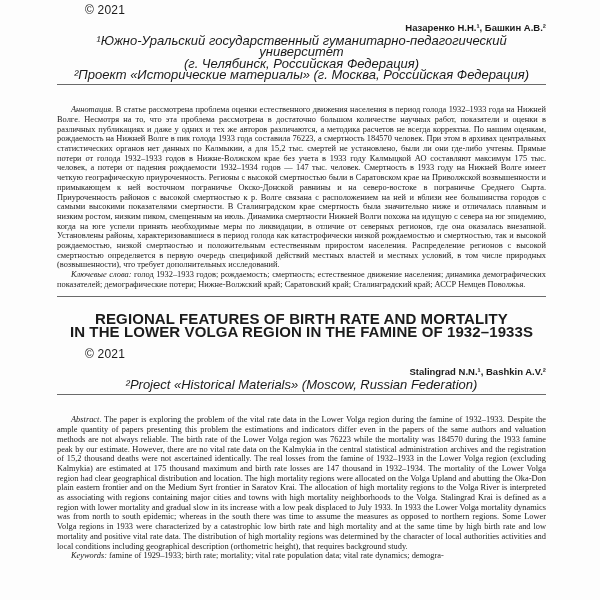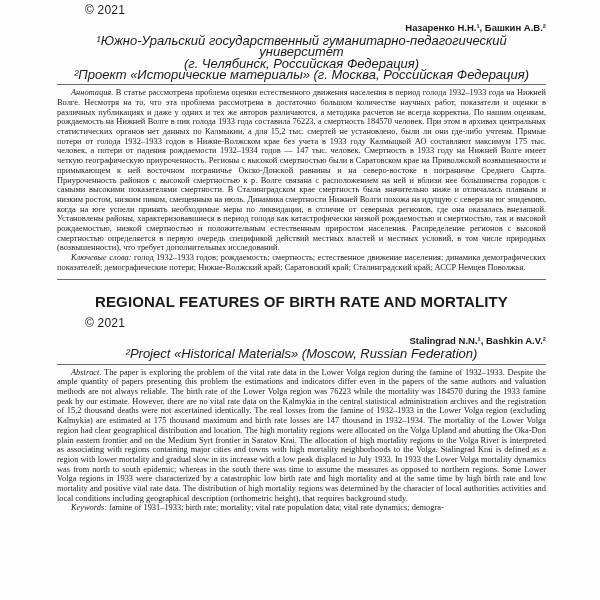--- a/index.html
+++ b/index.html
@@ -42,21 +42,21 @@
     height: 0;
     margin: 4px 0 0 0;
   }
   .par {
     font-size: 8.4px;
     line-height: 9.7px;
     text-align: justify;
     text-indent: 14px;
     margin: 0;
   }
-  .par-first { margin-top: 3px; }
+  .par-first { margin-top: 20px; }
   .lead { font-style: italic; }
   .title-en {
     font-family: "Liberation Sans", sans-serif;
     font-weight: bold;
     font-size: 15px;
     line-height: 13.8px;
     text-align: center;
     margin-top: 15px;
     letter-spacing: 0.1px;
   }
@@ -81,29 +81,30 @@
   <hr class="rule">
 
   <p class="par par-first"><span class="lead">Аннотация.</span> <span>В статье рассмотрена проблема оценки естественного движения населения в период голода 1932–1933 года на Нижней Волге. Несмотря на то, что эта проблема рассмотрена в достаточно большом количестве научных работ, показатели и оценки в различных публикациях и даже у одних и тех же авторов различаются, а методика расчетов не всегда корректна. По нашим оценкам, рождаемость на Нижней Волге в пик голода 1933 года составила 76223, а смертность 184570 человек. При этом в архивах центральных статистических органов нет данных по Калмыкии, а для 15,2 тыс. смертей не установлено, были ли они где-либо учтены. Прямые потери от голода 1932–1933 годов в Нижне-Волжском крае без учета в 1933 году Калмыцкой АО составляют максимум 175 тыс. человек, а потери от падения рождаемости 1932–1934 годов — 147 тыс. человек. Смертность в 1933 году на Нижней Волге имеет четкую географическую приуроченность. Регионы с высокой смертностью были в Саратовском крае на Приволжской возвышенности и примыкающем к ней восточном пограничье Окско-Донской равнины и на северо-востоке в пограничье Среднего Сырта. Приуроченность районов с высокой смертностью к р. Волге связана с расположением на ней и вблизи нее большинства городов с самыми высокими показателями смертности. В Сталинградском крае смертность была значительно ниже и отличалась плавным и низким ростом, низким пиком, смещенным на июль. Динамика смертности Нижней Волги похожа на идущую с севера на юг эпидемию, когда на юге успели принять необходимые меры по ликвидации, в отличие от северных регионов, где она оказалась внезапной. Установлены районы, характеризовавшиеся в период голода как катастрофически низкой рождаемостью и смертностью, так и высокой рождаемостью, низкой смертностью и положительным естественным приростом населения. Распределение регионов с высокой смертностью определяется в первую очередь спецификой действий местных властей и местных условий, в том числе природных (возвышенности), что требует дополнительных исследований.</span></p>
 
   <p class="par"><span class="lead">Ключевые слова:</span> <span>голод 1932–1933 годов; рождаемость; смертность; естественное движение населения; динамика демографических показателей; демографические потери; Нижне-Волжский край; Саратовский край; Сталинградский край; АССР Немцев Поволжья.</span></p>
 
   <hr class="rule rule-mid">
 
   <div class="title-en">
     <div>REGIONAL FEATURES OF BIRTH RATE AND MORTALITY</div>
+    <div>IN THE LOWER VOLGA REGION IN THE FAMINE OF 1932–1933S</div>
   </div>
 
   <div class="copyright copyright-mid">© 2021</div>
 
   <div class="authors">Stalingrad N.N.¹, Bashkin A.V.²</div>
 
   <div class="affil-block">
     <div class="affil">²Project «Historical Materials» (Moscow, Russian Federation)</div>
   </div>
 
   <hr class="rule">
 
   <p class="par par-first"><span class="lead">Abstract.</span> <span>The paper is exploring the problem of the vital rate data in the Lower Volga region during the famine of 1932–1933. Despite the ample quantity of papers presenting this problem the estimations and indicators differ even in the papers of the same authors and valuation methods are not always reliable. The birth rate of the Lower Volga region was 76223 while the mortality was 184570 during the 1933 famine peak by our estimate. However, there are no vital rate data on the Kalmykia in the central statistical administration archives and the registration of 15,2 thousand deaths were not ascertained identically. The real losses from the famine of 1932–1933 in the Lower Volga region (excluding Kalmykia) are estimated at 175 thousand maximum and birth rate losses are 147 thousand in 1932–1934. The mortality of the Lower Volga region had clear geographical distribution and location. The high mortality regions were allocated on the Volga Upland and abutting the Oka-Don plain eastern frontier and on the Medium Syrt frontier in Saratov Krai. The allocation of high mortality regions to the Volga River is interpreted as associating with regions containing major cities and towns with high mortality neighborhoods to the Volga. Stalingrad Krai is defined as a region with lower mortality and gradual slow in its increase with a low peak displaced to July 1933. In 1933 the Lower Volga mortality dynamics was from north to south epidemic; whereas in the south there was time to assume the measures as opposed to northern regions. Some Lower Volga regions in 1933 were characterized by a catastrophic low birth rate and high mortality and at the same time by high birth rate and low mortality and positive vital rate data. The distribution of high mortality regions was determined by the character of local authorities activities and local conditions including geographical description (orthometric height), that requires background study.</span></p>
 
-  <p class="par"><span class="lead">Keywords:</span> <span>famine of 1931–1933; birth rate; mortality; vital rate population data; vital rate dynamics; demogra-</span></p>
+  <p class="par"><span class="lead">Keywords:</span> <span>famine of 1929–1933; birth rate; mortality; vital rate population data; vital rate dynamics; demogra-</span></p>
 
 </div>
 
 </body></html>

